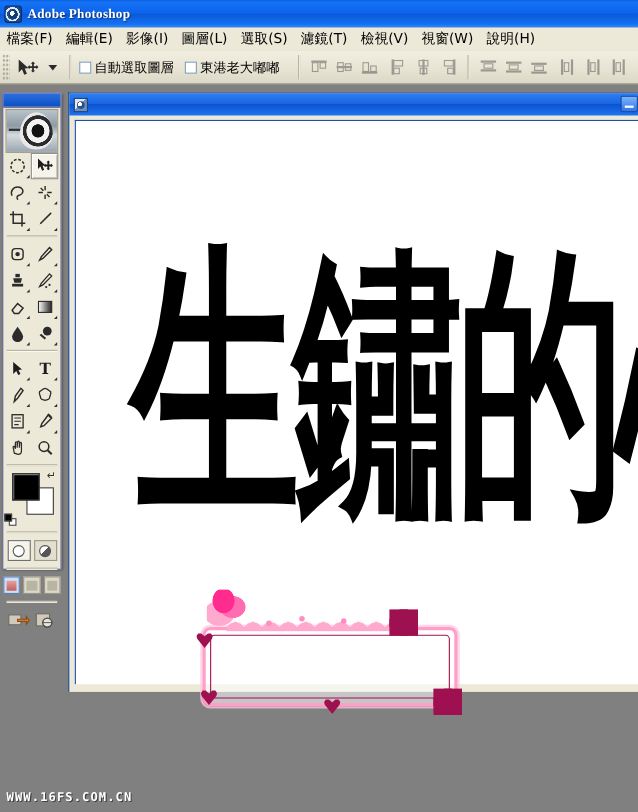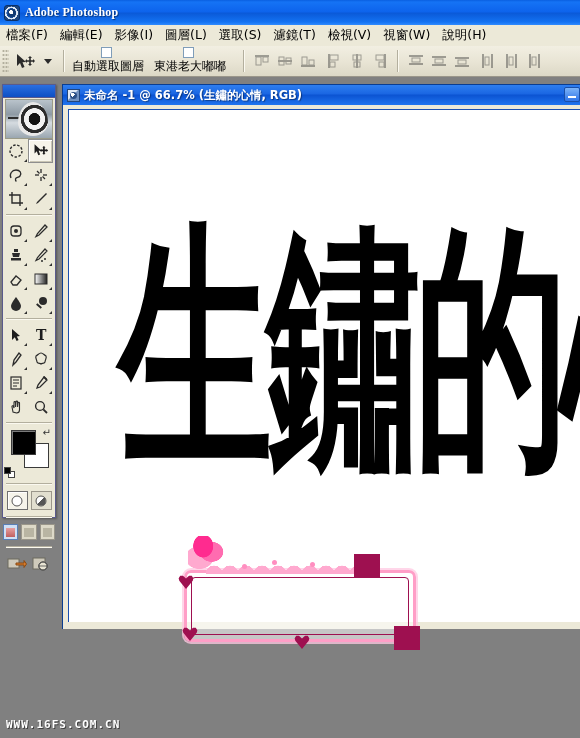--- a/index.html
+++ b/index.html
@@ -51,21 +51,21 @@
   }
   .ob-tool{
     width:30px;height:24px;margin-left:3px;flex:none;position:relative;
   }
   .ob-tool svg{position:absolute;left:3px;top:4px;}
   .ob-caret{
     width:0;height:0;border-left:4px solid transparent;border-right:4px solid transparent;
     border-top:5px solid #2b2b2b;margin-left:2px;margin-right:4px;flex:none;
   }
   .ob-sep{width:1px;height:22px;background:#b3af9e;border-right:1px solid #fbf9f0;margin:0 7px;flex:none;}
-  .ob-check{display:flex;align-items:center;margin-right:10px;white-space:nowrap;flex-direction:column;}
+  .ob-check{display:flex;align-items:center;margin-right:10px;white-space:nowrap;}
   .ob-check .box{
     width:11px;height:11px;background:#fff;border:1px solid #7f9db9;margin-right:3px;flex:none;box-sizing:border-box;
   }
   .ob-check .lbl{font-size:12px;color:#000;font-family:"DejaVu Sans","Liberation Sans",sans-serif;}
   .align-grp{display:flex;align-items:center;gap:3px;}
   .align-btn{width:20px;height:20px;position:relative;opacity:.42;}
   
   #toolpalette{
     position:absolute;left:2px;top:84px;width:54px;height:434px;
     background:#ece9d8;border:1px solid #5a5a8c;box-sizing:border-box;
@@ -621,21 +621,20 @@
           <circle cx="12" cy="11" r="4.2" fill="#e8e4d4" stroke="#4a4a4a"></circle>
           <path d="M8,11 h8 M12,7 a6,4.2 0 0 1 0,8 a6,4.2 0 0 1 0,-8" fill="none" stroke="#4a4a4a" stroke-width=".8"></path>
         </svg>
     </div>
   </div>
 </div>
 
 <div id="docwindow">
   <div id="doc-titlebar">
     <div id="doc-icon"></div>
-    <span id="doc-title-text">未命名 -1 @ 66.7% (生鏽的心情, RGB)</span>
     <div id="doc-min-btn">
       <span class="dash"></span>
     </div>
   </div>
   <div id="canvas-area">
     <div id="artwork">生鏽的心情</div>
   </div>
 </div>
 
 <div id="watermark">

